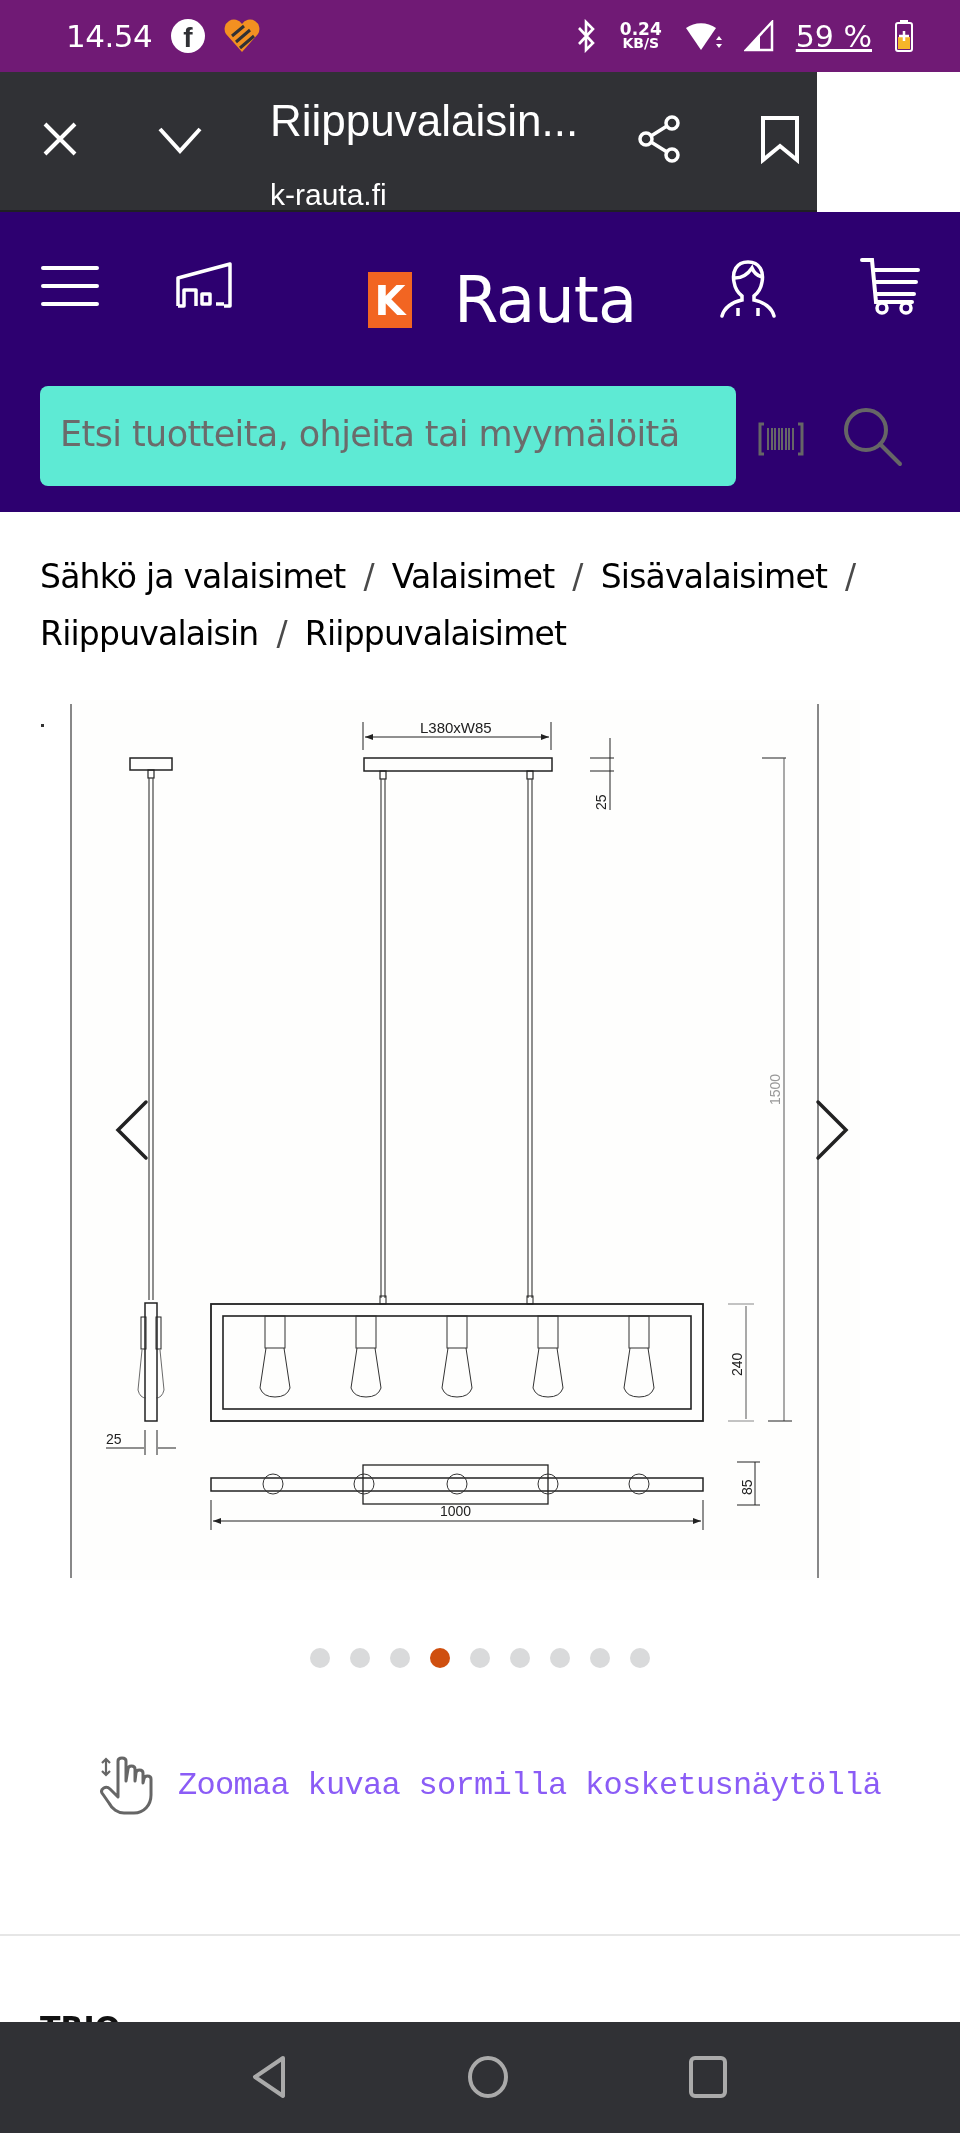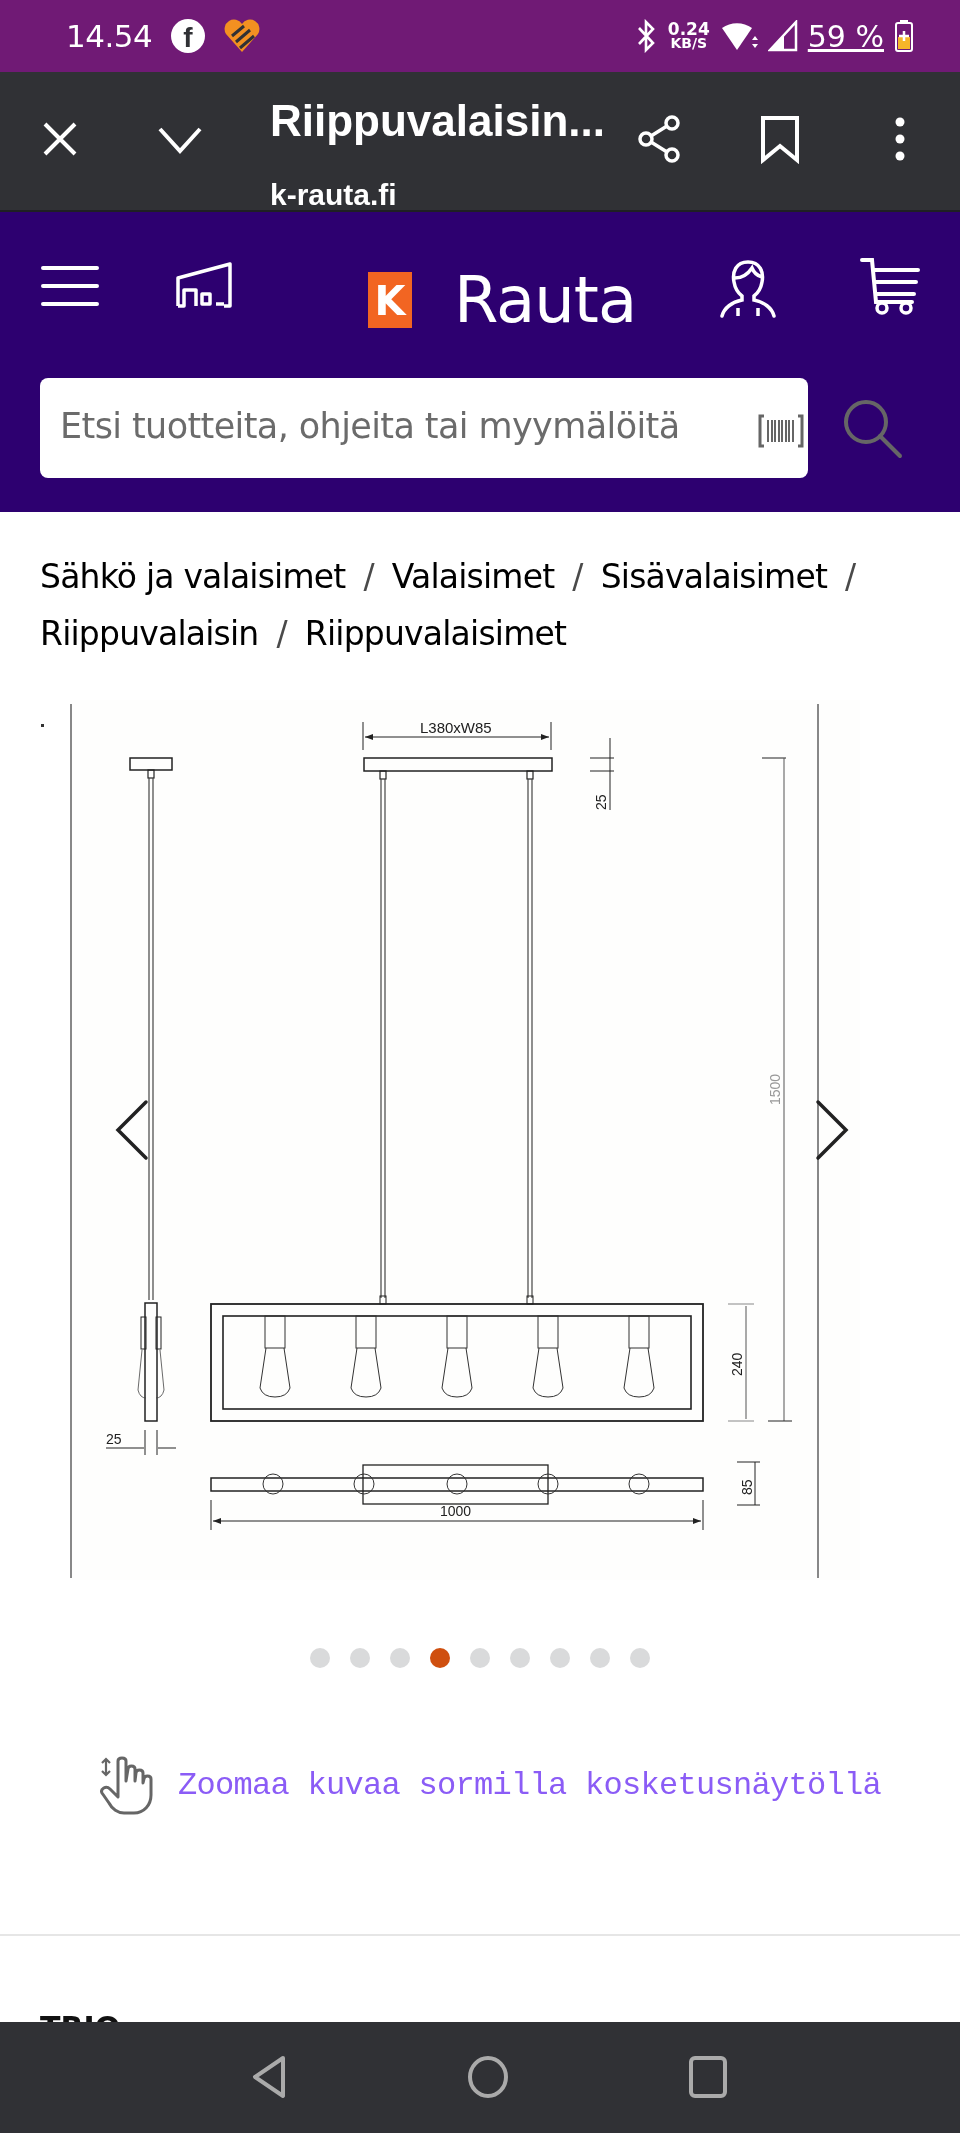--- a/index.html
+++ b/index.html
@@ -3,39 +3,39 @@
 <meta charset="utf-8">
 <style>
   * { box-sizing: border-box; margin: 0; padding: 0; }
   body { width: 960px; height: 2133px; overflow: hidden; background: #ffffff; font-family: "Liberation Sans", sans-serif; position: relative; }
 
   
   .status-bar { position: absolute; top: 0; left: 0; width: 960px; height: 72px; background: #701a75; color: #fff; }
   .status-time { position: absolute; left: 66px; top: 18px; font-size: 31px; font-family: "DejaVu Sans", sans-serif; letter-spacing: -0.5px; }
   .sb-fb { position: absolute; left: 171px; top: 19px; width: 34px; height: 34px; border-radius: 50%; background: #fff; color: #303135; font-weight: bold; font-size: 28px; text-align: center; line-height: 38px; font-family: "Liberation Sans", sans-serif; }
   .sb-heart { position: absolute; left: 222px; top: 18px; width: 40px; height: 36px; }
-  .sb-right { position: absolute; right: 46px; top: 14px; height: 44px; display: flex; align-items: center; gap: 10px; }
+  .sb-right { position: absolute; right: 46px; top: 14px; height: 44px; display: flex; align-items: center; gap: 22px; }
   .sb-speed { font-size: 14px; line-height: 14px; text-align: center; font-weight: bold; font-family: "DejaVu Sans", sans-serif; }
   .sb-speed .v { font-size: 17px; }
   .sb-battery-text { font-size: 30px; font-family: "DejaVu Sans", sans-serif; text-decoration: underline; }
 
   
-  .browser-bar { position: absolute; top: 72px; left: 0; width: 960px; height: 140px; background: #303135; border-bottom: 2px solid #1f2023; font-weight: bold; }
+  .browser-bar { position: absolute; top: 72px; left: 0; width: 817px; height: 140px; background: #303135; border-bottom: 2px solid #1f2023; }
   .bb-icon { position: absolute; top: 42px; width: 50px; height: 50px; }
   .bb-title { position: absolute; left: 270px; top: 24px; font-size: 44px; color: #fff; font-family: "Liberation Sans", sans-serif; }
   .bb-url { position: absolute; left: 270px; top: 82px; font-size: 30px; color: #fff; margin-top: 24px; }
 
   
   .site-header { position: absolute; top: 212px; left: 0; width: 960px; height: 300px; background: #2d0070; }
   .hdr-icon { position: absolute; width: 60px; height: 60px; }
   .logo { position: absolute; left: 368px; top: 50px; height: 70px; display: flex; align-items: flex-end; }
   .logo-k { width: 44px; height: 56px; position: relative; margin-right: 6px; margin-bottom: 4px; }
   .logo-text { color: #fff; font-size: 64px; font-weight: normal; font-family: "DejaVu Sans", sans-serif; line-height: 64px; letter-spacing: -1px; margin-left: 36px; }
 
-  .search-box { position: absolute; left: 40px; top: 166px; width: 768px; height: 100px; background: #ffffff; border-radius: 8px; }
+  .search-box { position: absolute; left: 40px; top: 174px; width: 696px; height: 100px; background: #5eead4; border-radius: 8px; }
   .search-placeholder { position: absolute; left: 20px; top: 28px; font-size: 35px; color: #6b6b6b; font-family: "DejaVu Sans", sans-serif; letter-spacing: -0.6px; }
   .barcode-icon { position: absolute; left: 718px; top: 36px; width: 46px; height: 34px; }
   .search-icon { position: absolute; left: 800px; top: 18px; width: 64px; height: 64px; }
 
   
   .breadcrumb { position: absolute; left: 40px; top: 548px; width: 900px; font-size: 33px; color: #4a4a4a; line-height: 57px; font-family: "DejaVu Sans", sans-serif; letter-spacing: -0.8px; }
   .bc-sep { margin: 0 18px; color: #4a4a4a; }
   .bc-item { color: #000000; text-decoration: none; }
 
   

